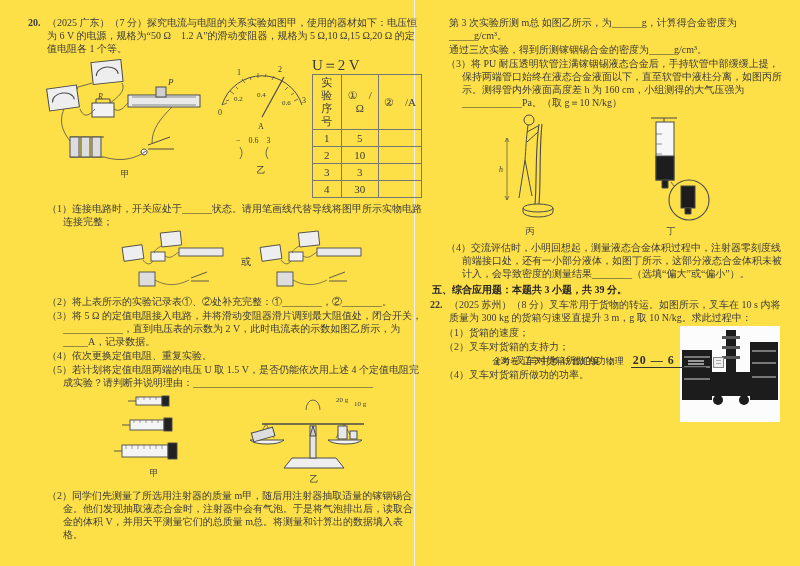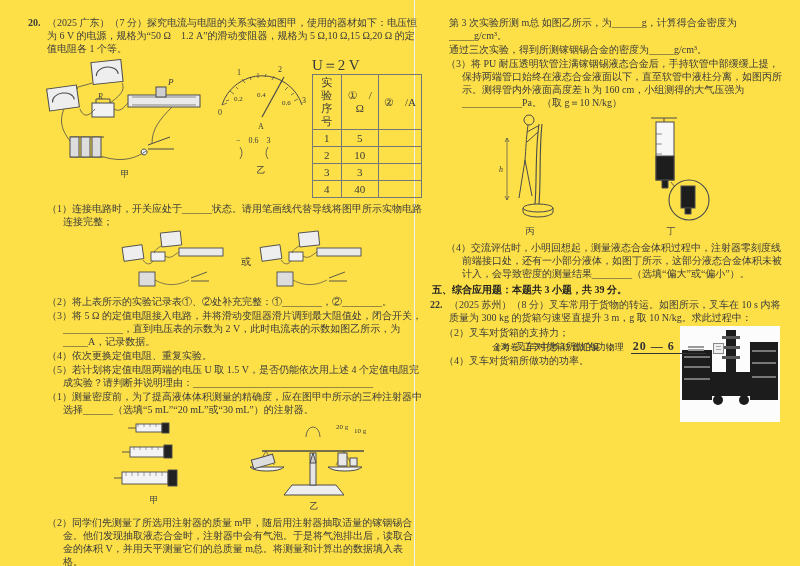--- a/index.html
+++ b/index.html
@@ -119,21 +119,21 @@
             <td>10</td>
             <td></td>
           </tr>
           <tr>
             <td>3</td>
             <td>3</td>
             <td></td>
           </tr>
           <tr>
             <td>4</td>
-            <td>40</td>
+            <td>30</td>
             <td></td>
           </tr>
         </tbody>
           </table>
       </div>
     </div>
 
     <div class="item">（1）连接电路时，开关应处于______状态。请用笔画线代替导线将图甲所示实物电路连接完整；</div>
 
     <div class="figrow" style="justify-content:center; gap:2px; margin:2px 0 3px 40px;">
@@ -160,21 +160,20 @@
           <path d="M26 30 C 30 36, 34 34, 36 31 M48 26 C 54 30, 58 24, 62 22 M44 16 C 38 20, 36 22, 38 23 M38 50 C 52 58, 64 54, 72 50" fill="none" stroke-width="0.7"></path>
         </g>
       </svg>
     </div>
 
     <div class="item">（2）将上表所示的实验记录表①、②处补充完整：①________，②________。</div>
     <div class="item">（3）将 5 Ω 的定值电阻接入电路，并将滑动变阻器滑片调到最大阻值处，闭合开关，____________，直到电压表的示数为 2 V，此时电流表的示数如图乙所示，为_____A，记录数据。</div>
     <div class="item">（4）依次更换定值电阻、重复实验。</div>
     <div class="item">（5）若计划将定值电阻两端的电压 U 取 1.5 V，是否仍能依次用上述 4 个定值电阻完成实验？请判断并说明理由：____________________________________</div>
 
-    <div class="item">（1）测量密度前，为了提高液体体积测量的精确度，应在图甲中所示的三种注射器中选择______（选填“5 mL”“20 mL”或“30 mL”）的注射器。</div>
 
     <div class="figrow" style="justify-content:center; gap:34px; margin:3px 0 3px 30px;">
       <div class="figcol">
         <svg width="112" height="74" viewBox="0 0 112 74">
           <g stroke="#4a4a4a" fill="none" stroke-width="0.9">
             <path d="M30 9 h8"></path>
               <rect x="38" y="5" width="26" height="8" fill="#f4f4f4"></rect>
               <rect x="64" y="4" width="7" height="10" fill="#222"></rect>
               <path d="M40 5 v3 M46 5 v3 M52 5 v3 M58 5 v3" stroke-width="0.5"></path>
             <path d="M24 33 h8"></path>
@@ -261,20 +260,21 @@
     <div class="item" style="padding-left:30px;">（4）交流评估时，小明回想起，测量液态合金体积过程中，注射器零刻度线前端接口处，还有一小部分液体，如图丁所示，这部分液态合金体积未被计入，会导致密度的测量结果________（选填“偏大”或“偏小”）。</div>
 
     <div class="sec">五、综合应用题：本题共 3 小题，共 39 分。</div>
 
     <div class="q22wrap">
       <div class="q">
         <span class="qnum">22.</span>
         <span>（2025 苏州）（8 分）叉车常用于货物的转运。如图所示，叉车在 10 s 内将质量为 300 kg 的货箱匀速竖直提升 3 m，g 取 10 N/kg。求此过程中：</span>
       </div>
       <div style="width:230px;">
+        <div class="item" style="padding-left:28px;">（1）货箱的速度；</div>
         <div class="item" style="padding-left:28px;">（2）叉车对货箱的支持力；</div>
         <div class="item" style="padding-left:28px;text-align:center;">（3）叉车对货箱所做的功；</div>
         <div class="item" style="padding-left:28px;">（4）叉车对货箱所做功的功率。</div>
       </div>
       <div class="q22photo">
         <svg width="100" height="96" viewBox="0 0 100 96">
           <rect x="0" y="0" width="100" height="96" fill="#fcfcfc"></rect>
           <g fill="#1c1c1c">
             <rect x="2" y="24" width="30" height="50"></rect>
             <rect x="70" y="16" width="28" height="58"></rect>

